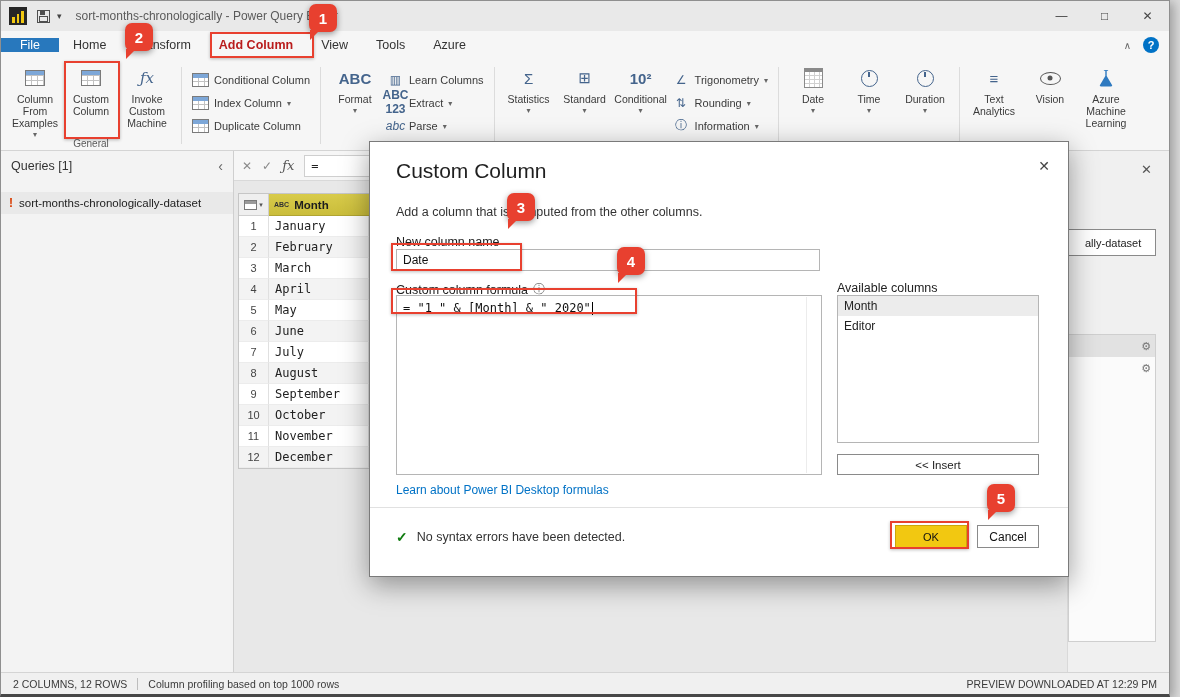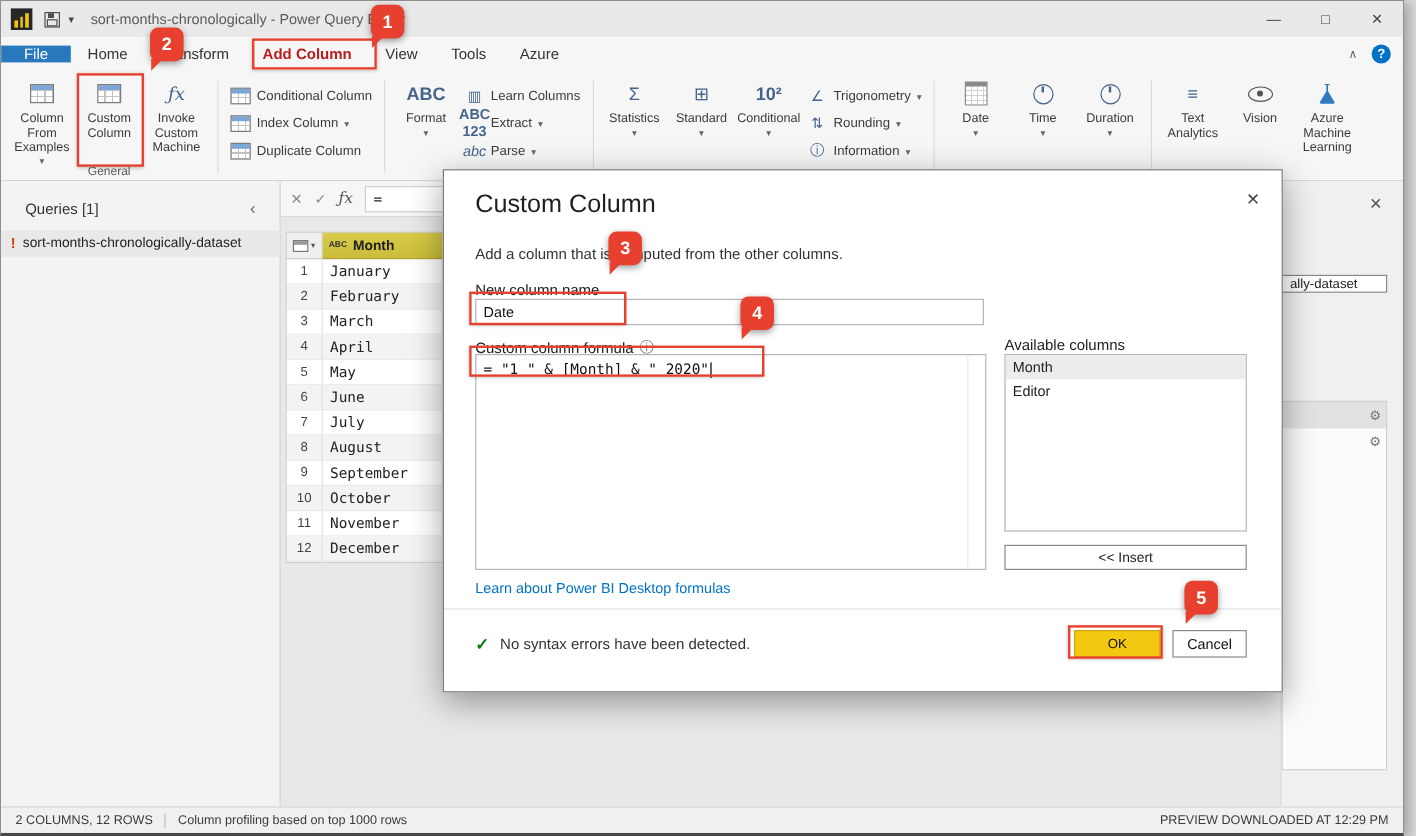--- a/index.html
+++ b/index.html
@@ -89,21 +89,21 @@
     border-radius:50%}
   .ic-vision::after{content:"";position:absolute;width:5px;height:5px;border-radius:50%;
     background:#555;left:50%;top:50%;transform:translate(-50%,-50%)}
   .ic-azure-ml{font-size:0}
   .ic-azure-ml::before{content:"";display:block;width:14px;height:17px;background:#2f7ac0;
     clip-path:polygon(35% 0,65% 0,65% 8%,55% 8%,55% 38%,95% 94%,88% 100%,12% 100%,5% 94%,45% 38%,45% 8%,35% 8%)}
 
   
   .queries{position:absolute;left:0;top:150px;width:233px;bottom:22px;background:#f3f3f3;
     border-right:1px solid #cfcfcf}
-  .qheader{height:30px;display:flex;align-items:flex-end;padding:0 20px;font-size:12.5px;color:#333}
+  .qheader{height:30px;display:flex;align-items:center;padding:0 10px;font-size:12.5px;color:#333}
   .qcollapse{margin-left:auto;color:#666;font-size:14px}
   .qitem{height:22px;display:flex;align-items:center;gap:6px;padding:0 8px;background:#e9e9e9;
     margin-top:11px;font-size:11.5px;color:#222;white-space:nowrap;overflow:hidden}
   .qwarn{color:#d83b01;font-weight:700;font-size:12px}
 
   
   .content{position:absolute;left:233px;top:150px;right:0;bottom:22px;background:#e8e8e8}
   .fxbar{height:30px;background:#f6f6f6;border-bottom:1px solid #d9d9d9;display:flex;
     align-items:center;gap:10px;padding:0 8px}
   .fxbtn{color:#8a8a8a;font-size:12px}
@@ -126,22 +126,22 @@
   .gr:nth-child(even){background:#f3f3f3}
   .rn{width:30px;display:flex;align-items:center;justify-content:center;font-size:11px;color:#444;
     border-right:1px solid #e0e0e0;border-bottom:1px solid #ececec}
   .gc{width:100px;display:flex;align-items:center;padding-left:6px;border-right:1px solid #e0e0e0;
     border-bottom:1px solid #ececec;font-family:"DejaVu Sans Mono",monospace;font-size:12px;color:#222}
 
   
   .rightpanel{position:absolute;top:150px;right:0;width:102px;bottom:22px;background:#f0f0f0;
     border-left:1px solid #d9d9d9;z-index:3}
   .rp-close{position:absolute;top:11px;right:17px;color:#555;font-size:13px}
-  .rp-input{position:absolute;top:78px;left:0;right:13px;height:15px;background:#fff;
-    border:1px solid #8a8a8a;font-size:11px;color:#222;display:flex;align-items:center;padding-left:6px;
+  .rp-input{position:absolute;top:78px;left:0;right:13px;height:27px;background:#fff;
+    border:1px solid #8a8a8a;font-size:11px;color:#222;display:flex;align-items:center;padding-left:16px;
     overflow:hidden;white-space:nowrap}
   .rp-box{position:absolute;top:183px;left:0;right:13px;bottom:30px;background:#fbfbfb;
     border:1px solid #cfcfcf}
   .rp-row{display:flex;justify-content:flex-end;align-items:center;height:22px;padding-right:4px;
     color:#777;font-size:11px}
   .rp-row.sel{background:#e2e2e2}
 
   
   .statusbar{position:absolute;left:0;right:0;bottom:0;height:22px;background:#f0f0f0;
     border-top:1px solid #d4d4d4;display:flex;align-items:center;padding:0 12px;

